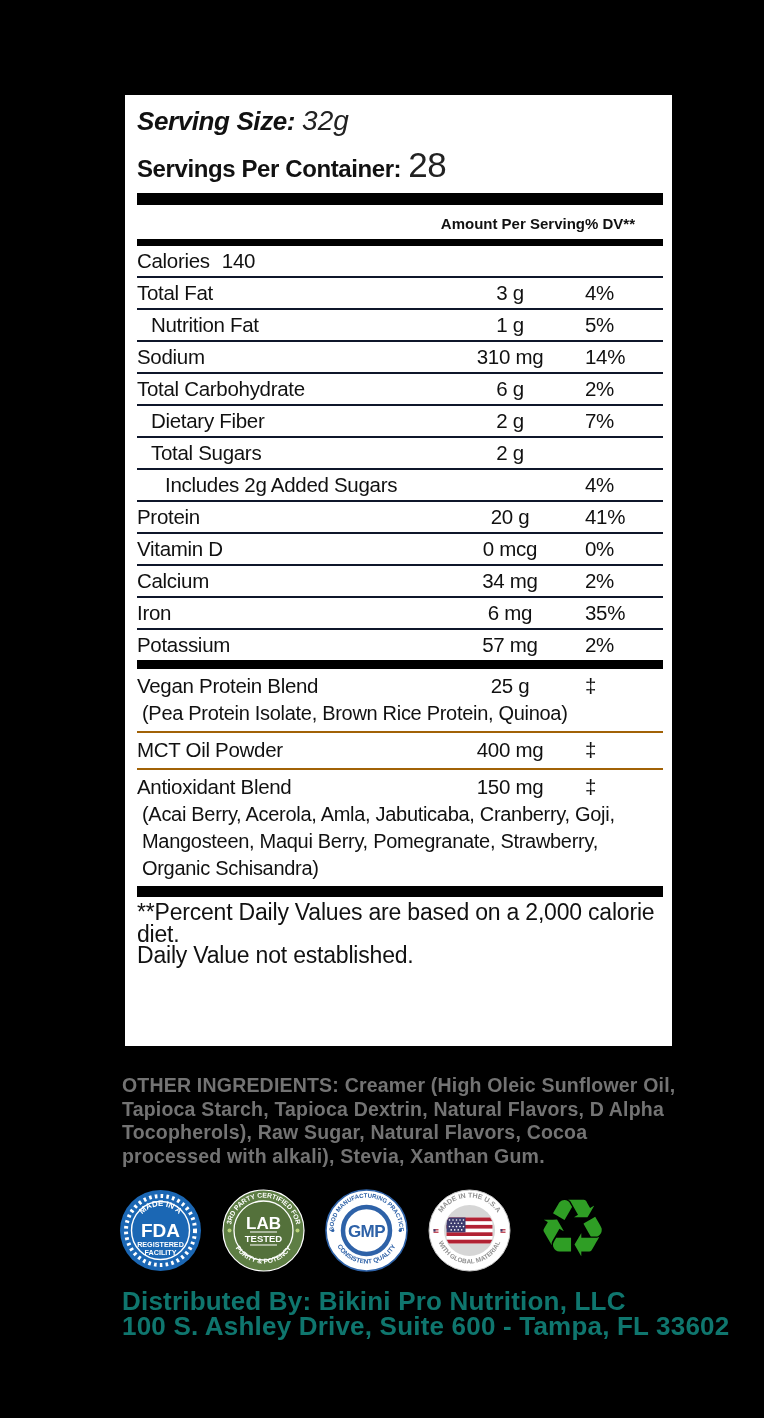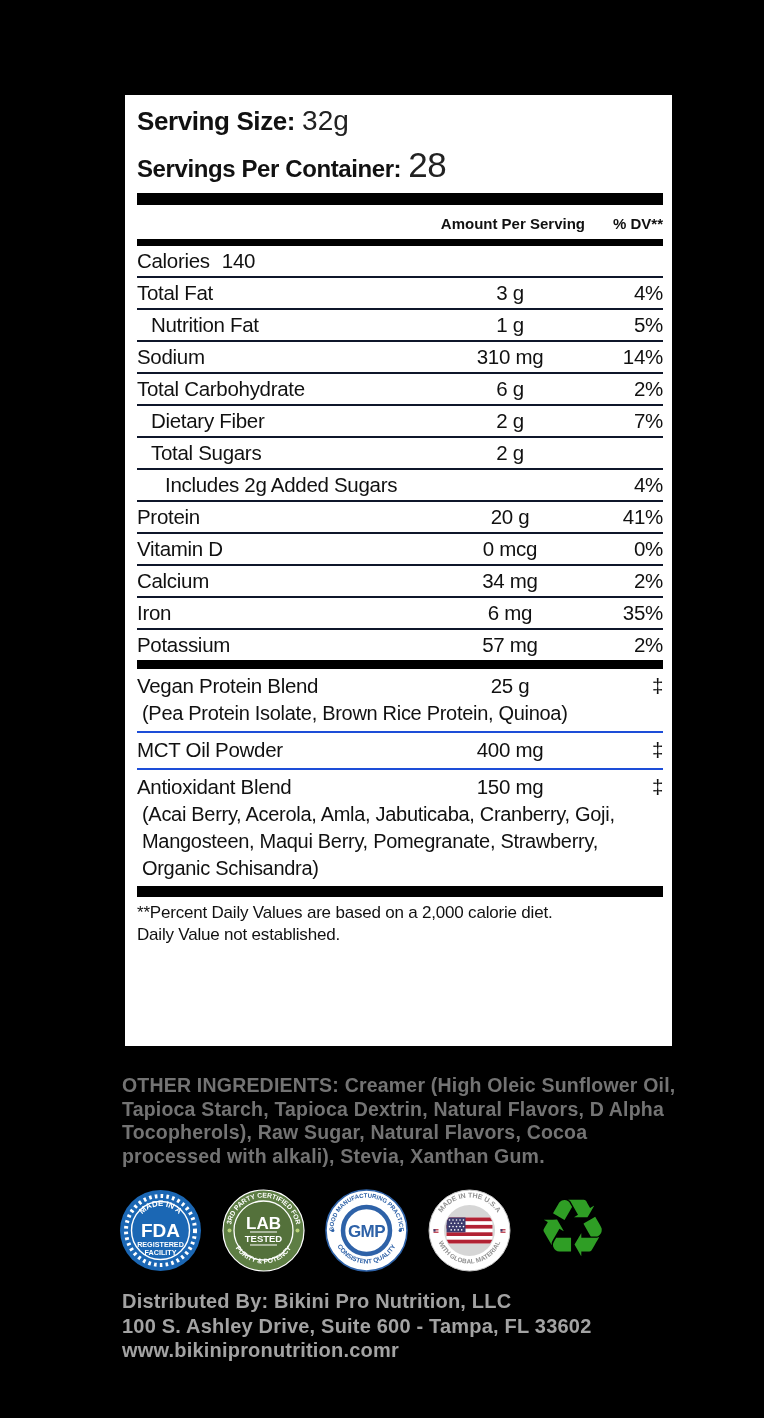--- a/index.html
+++ b/index.html
@@ -3,60 +3,60 @@
 <meta charset="utf-8">
 <style>
   html,body{margin:0;padding:0;background:#000;}
   .stage{position:relative;width:764px;height:1418px;background:#000;overflow:hidden;
          font-family:"Liberation Sans",sans-serif;}
 
   
   .panel{position:absolute;left:125px;top:95px;width:547px;height:951px;background:#fff;
          box-sizing:border-box;padding:6px 9px 0 12px;color:#111;}
   .title{font-size:47px;font-weight:800;letter-spacing:-1.5px;line-height:1.12;margin:2px 0 3px;}
-  .serve-line{font-size:26px;font-weight:800;letter-spacing:-0.4px;margin:4px 0 2px;}
+  .serve-line{font-size:26px;font-weight:800;letter-spacing:-0.4px;margin:4px 0 2px;font-style:italic;}
   .serve-line .value{font-weight:400;font-size:28px;letter-spacing:0;margin-left:7px;color:#222;}
   .serve-line2{font-size:24px;font-weight:800;letter-spacing:-0.4px;margin:8px 0 0;}
   .serve-line2 .value{font-weight:400;font-size:35px;margin-left:7px;color:#222;}
 
   .bar{background:#000;}
   .bar-1{height:12px;margin-top:8px;}
   .bar-2{height:7px;}
   .bar-3{height:9px;}
   .bar-4{height:11px;}
 
   .hdr-row{display:flex;align-items:flex-end;font-size:15px;font-weight:800;padding:10px 0 7px;}
   .c-name{flex:1;white-space:nowrap;}
   .c-amt{width:150px;text-align:center;white-space:nowrap;margin-left:27px;}
-  .c-dv{width:78px;text-align:right;white-space:nowrap;}
+  .c-dv{width:78px;white-space:nowrap;}
   .hdr-row .c-amt{text-align:right;}
 
   .nrow{display:flex;align-items:center;height:30px;border-bottom:2px solid #0f172a;
         font-size:20.5px;letter-spacing:-0.3px;}
   .rows .nrow:last-child{border-bottom:none;}
   .ind1{padding-left:14px;}
   .ind2{padding-left:28px;}
 
-  .blend{border-bottom:2px solid #1d4ed8;padding:2px 0 4px;}
+  .blend{border-bottom:2px solid #a16207;padding:2px 0 4px;}
   .blends .blend:last-child{border-bottom:none;}
   .blend .row-line{display:flex;align-items:center;height:29px;font-size:20.5px;letter-spacing:-0.3px;}
   .blend .detail{font-size:20px;line-height:27px;letter-spacing:-0.3px;padding-left:5px;}
 
-  .footnote{font-size:17px;line-height:21.5px;letter-spacing:-0.2px;padding-top:5px;}
+  .footnote{font-size:23px;line-height:21.5px;letter-spacing:-0.2px;padding-top:5px;}
 
   
   .other{position:absolute;left:122px;top:1074px;width:560px;color:#737373;
          font-size:19.5px;font-weight:700;line-height:23.5px;letter-spacing:0.2px;}
   .badges{position:absolute;left:119px;top:1189px;display:flex;gap:20px;align-items:center;}
   .badge{width:83px;height:83px;display:block;}
   .badge svg{display:block;}
   .badge svg text, .badge svg textPath{font-family:"Liberation Sans",sans-serif;}
   .recycle{width:83px;height:83px;font-size:80px;line-height:80px;text-align:center;color:#2f9e25;}
-  .distributor{position:absolute;left:122px;top:1289px;color:#a3a3a3;
-         font-size:20px;font-weight:700;line-height:24.5px;letter-spacing:0.2px;}
+  .distributor{position:absolute;left:122px;top:1289px;color:#0f766e;
+         font-size:26px;font-weight:700;line-height:24.5px;letter-spacing:0.2px;}
 </style>
 </head>
 <body>
 
 <div class="stage">
 
   <div class="panel">
 
     <div class="serve-line">
       <span>Serving Size:</span><span class="value">32g</span>
@@ -299,16 +299,15 @@
         </g>
       </svg>
     </span>
 
     <span class="recycle" style="color: rgb(47, 158, 37);">♻</span>
   </div>
 
   <div class="distributor">
     <div>Distributed By: Bikini Pro Nutrition, LLC</div>
     <div>100 S. Ashley Drive, Suite 600 - Tampa, FL 33602</div>
-    <div>www.bikinipronutrition.comr</div>
   </div>
 
 </div>
 
 </body></html>

